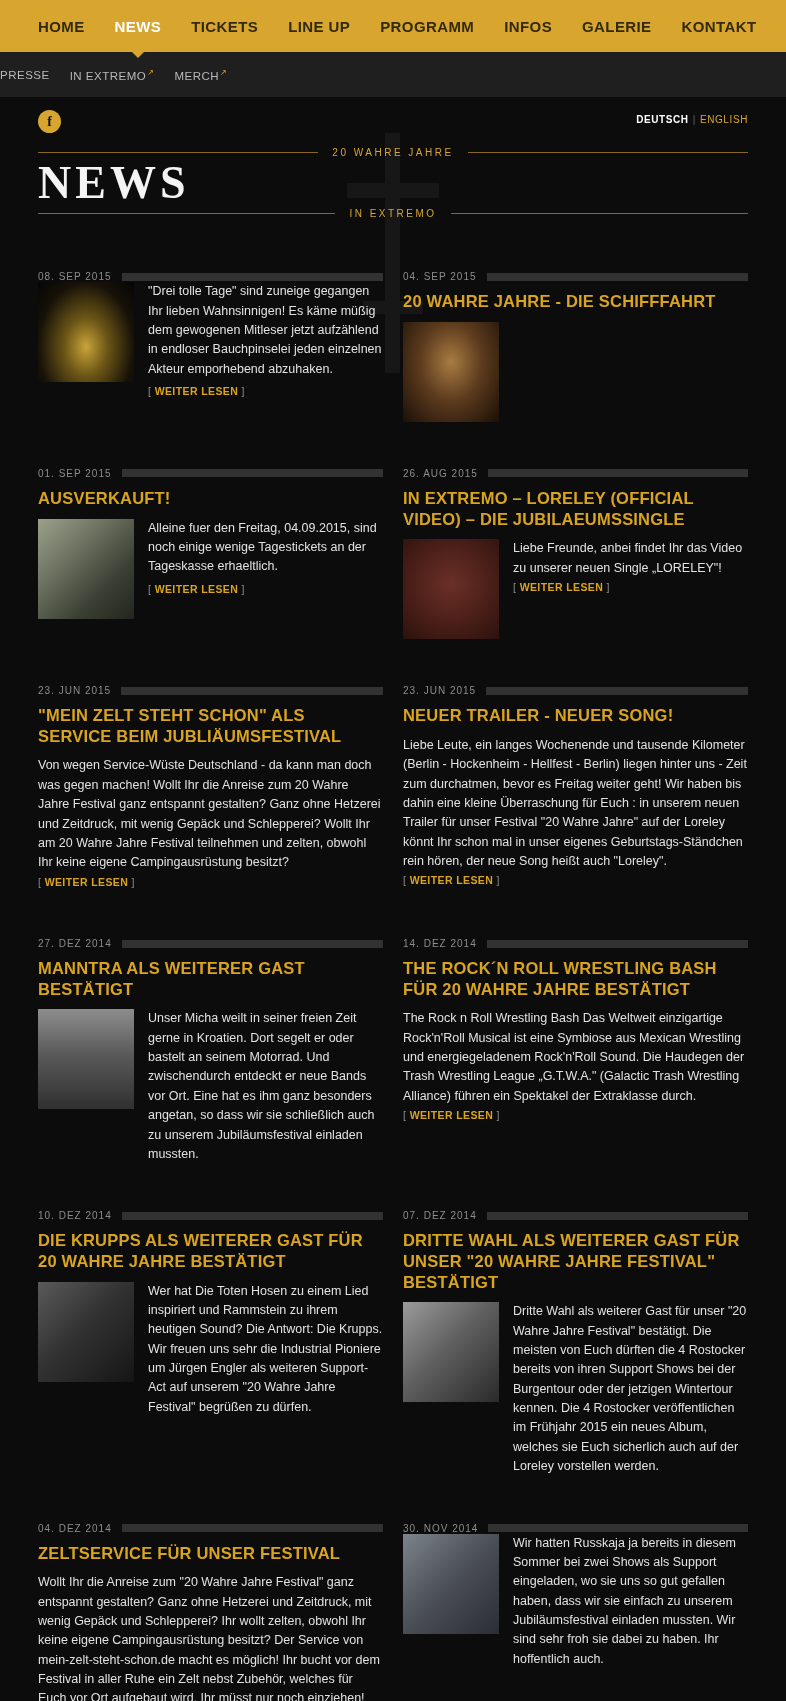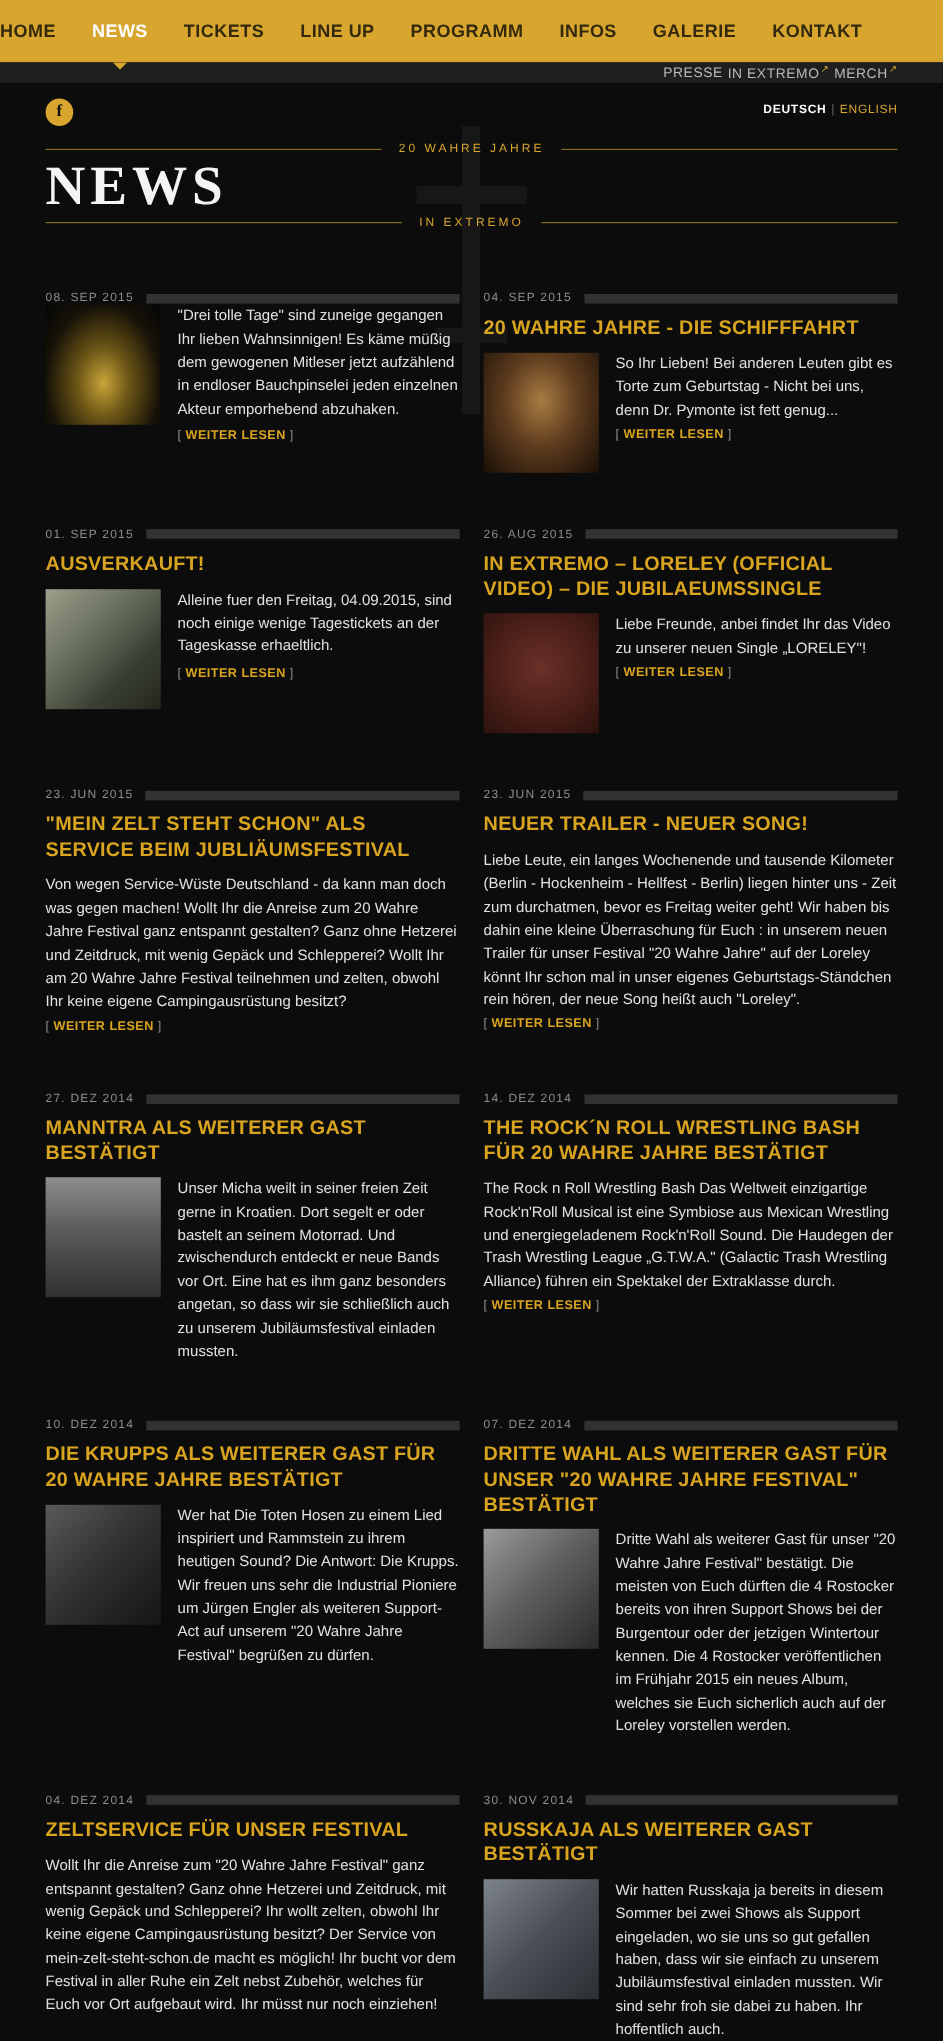--- a/index.html
+++ b/index.html
@@ -5,38 +5,38 @@
   * { margin:0; padding:0; box-sizing:border-box; }
   html,body { background:#0c0c0c; }
   body {
     width:786px; margin:0 auto;
     font-family:"Liberation Sans", sans-serif;
     color:#e4e4e4; font-size:12.5px;
   }
   
   .topnav {
     height:52px; background:#d8a62f;
-    display:flex; align-items:stretch; 
+    display:flex; align-items:stretch; padding-left:38px;
   }
   .topnav .nav-item {
     display:flex; align-items:center; position:relative;
     margin-right:30px; color:#33290c; font-weight:bold;
     font-size:15px; letter-spacing:.4px; cursor:pointer; white-space:nowrap;
   }
   .topnav .nav-item.active { color:#ffffff; }
   .topnav .nav-item.active::after {
     content:""; position:absolute; left:50%; bottom:-6px; margin-left:-6px;
     border-left:6px solid transparent; border-right:6px solid transparent;
     border-top:6px solid #d8a62f;
   }
   
   .subnav {
-    height:17px; background:#1f1f1f;
-    display:flex; justify-content:flex-end; align-items:center;
-    padding-right:38px; gap:4px;
+    height:45px; background:#1f1f1f;
+    display:flex; align-items:center;
+    padding-right:38px; gap:20px;
   }
   .subnav .subnav-item {
     color:#b9b9b9; font-size:11.5px; letter-spacing:.5px; cursor:pointer; white-space:nowrap;
   }
   .subnav .ext {
     color:#d8a62f; font-size:8px; vertical-align:super; margin-left:1px;
   }
   
   .topbar {
     display:flex; justify-content:space-between; align-items:flex-start;
@@ -153,21 +153,20 @@
       </div>
     </article>
     <article class="news-item">
       <div class="date-row">
         <span class="date-text">04. SEP 2015</span>
         <div class="date-bar"></div>
       </div>
       <h2 class="news-title">20 WAHRE JAHRE - DIE SCHIFFFAHRT</h2>
       <div class="news-content">
         <div class="thumb img-ship-crowd"></div>
-        <p class="news-text">So Ihr Lieben! Bei anderen Leuten gibt es Torte zum Geburtstag - Nicht bei uns, denn Dr. Pymonte ist fett genug... <span class="rm"><span class="br">[ </span><span>WEITER LESEN</span><span class="br"> ]</span></span></p>
       </div>
     </article>
     <article class="news-item">
       <div class="date-row">
         <span class="date-text">01. SEP 2015</span>
         <div class="date-bar"></div>
       </div>
       <h2 class="news-title">AUSVERKAUFT!</h2>
       <div class="news-content">
         <div class="thumb img-stage-gear"></div>
@@ -256,19 +255,18 @@
       <h2 class="news-title">ZELTSERVICE FÜR UNSER FESTIVAL</h2>
       <div class="news-content">
         <p class="news-text">Wollt Ihr die Anreise zum "20 Wahre Jahre Festival" ganz entspannt gestalten? Ganz ohne Hetzerei und Zeitdruck, mit wenig Gepäck und Schlepperei? Ihr wollt zelten, obwohl Ihr keine eigene Campingausrüstung besitzt? Der Service von mein-zelt-steht-schon.de macht es möglich! Ihr bucht vor dem Festival in aller Ruhe ein Zelt nebst Zubehör, welches für Euch vor Ort aufgebaut wird. Ihr müsst nur noch einziehen! </p>
       </div>
     </article>
     <article class="news-item">
       <div class="date-row">
         <span class="date-text">30. NOV 2014</span>
         <div class="date-bar"></div>
       </div>
-      <h2 class="news-title">RUSSKAJA ALS WEITERER GAST BESTÄTIGT</h2>
       <div class="news-content">
         <div class="thumb img-russkaja-band"></div>
         <p class="news-text">Wir hatten Russkaja ja bereits in diesem Sommer bei zwei Shows als Support eingeladen, wo sie uns so gut gefallen haben, dass wir sie einfach zu unserem Jubiläumsfestival einladen mussten. Wir sind sehr froh sie dabei zu haben. Ihr hoffentlich auch. </p>
       </div>
     </article>
   </main>
 
 </body></html>

